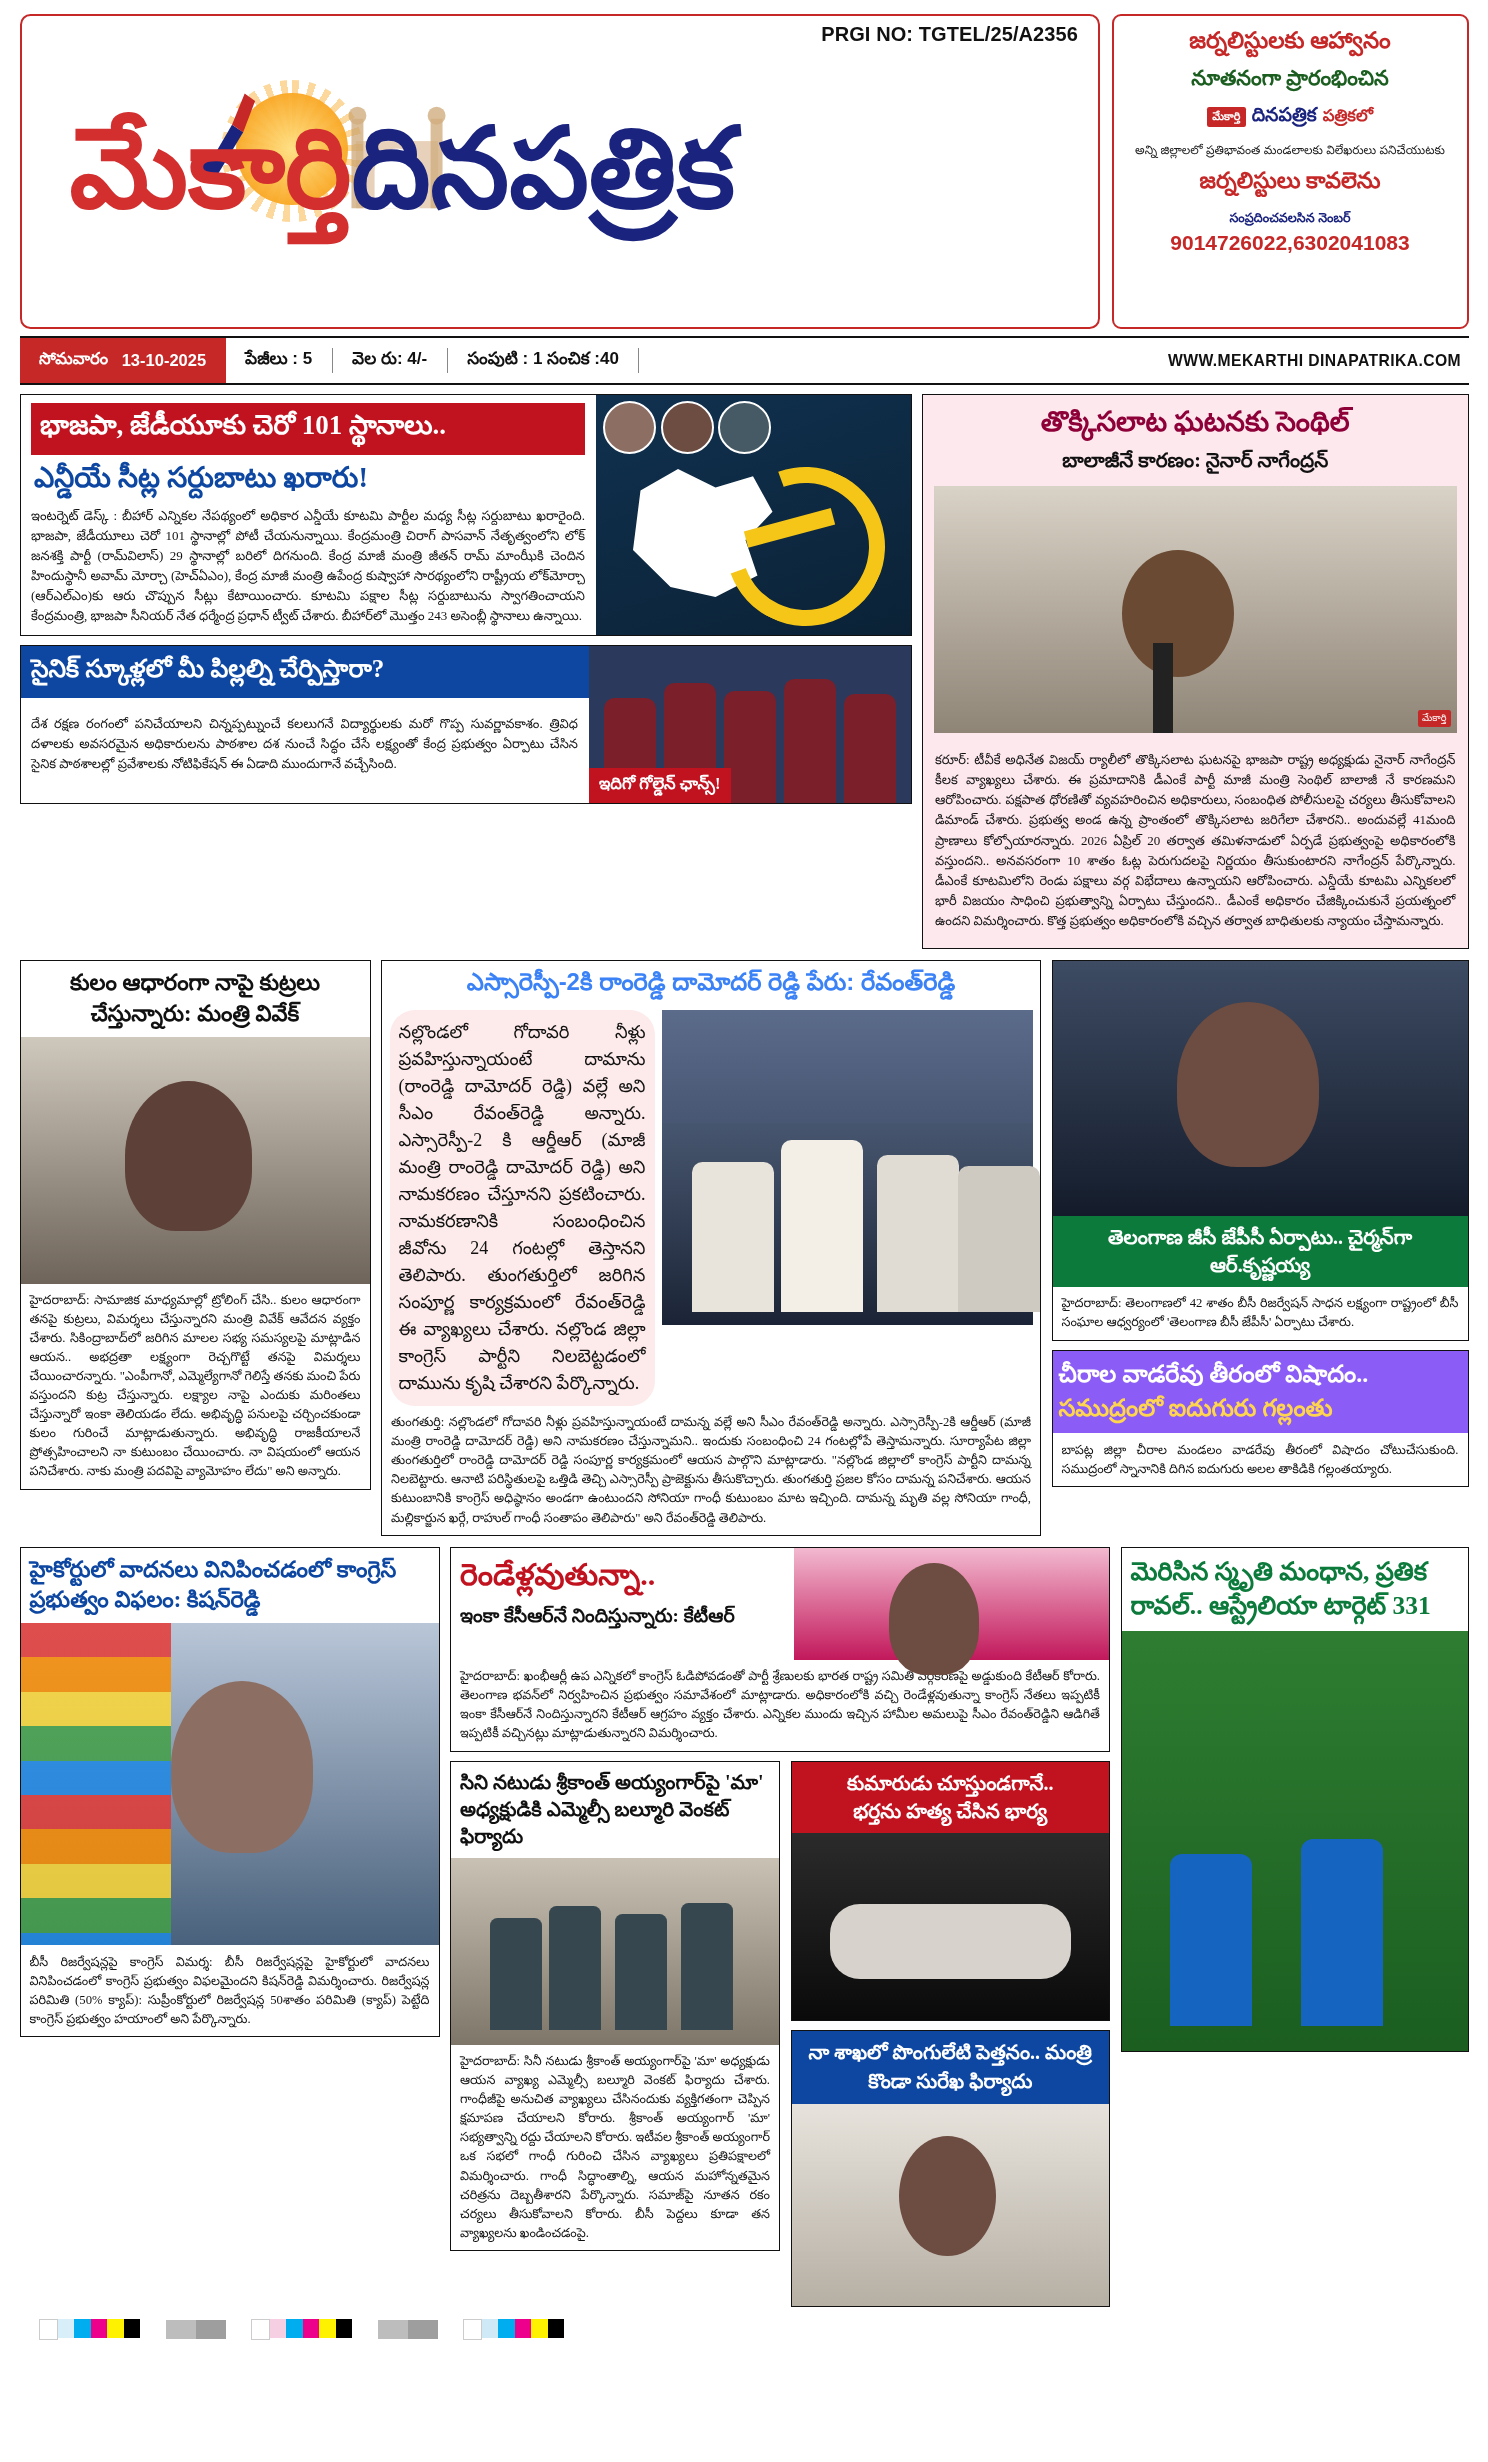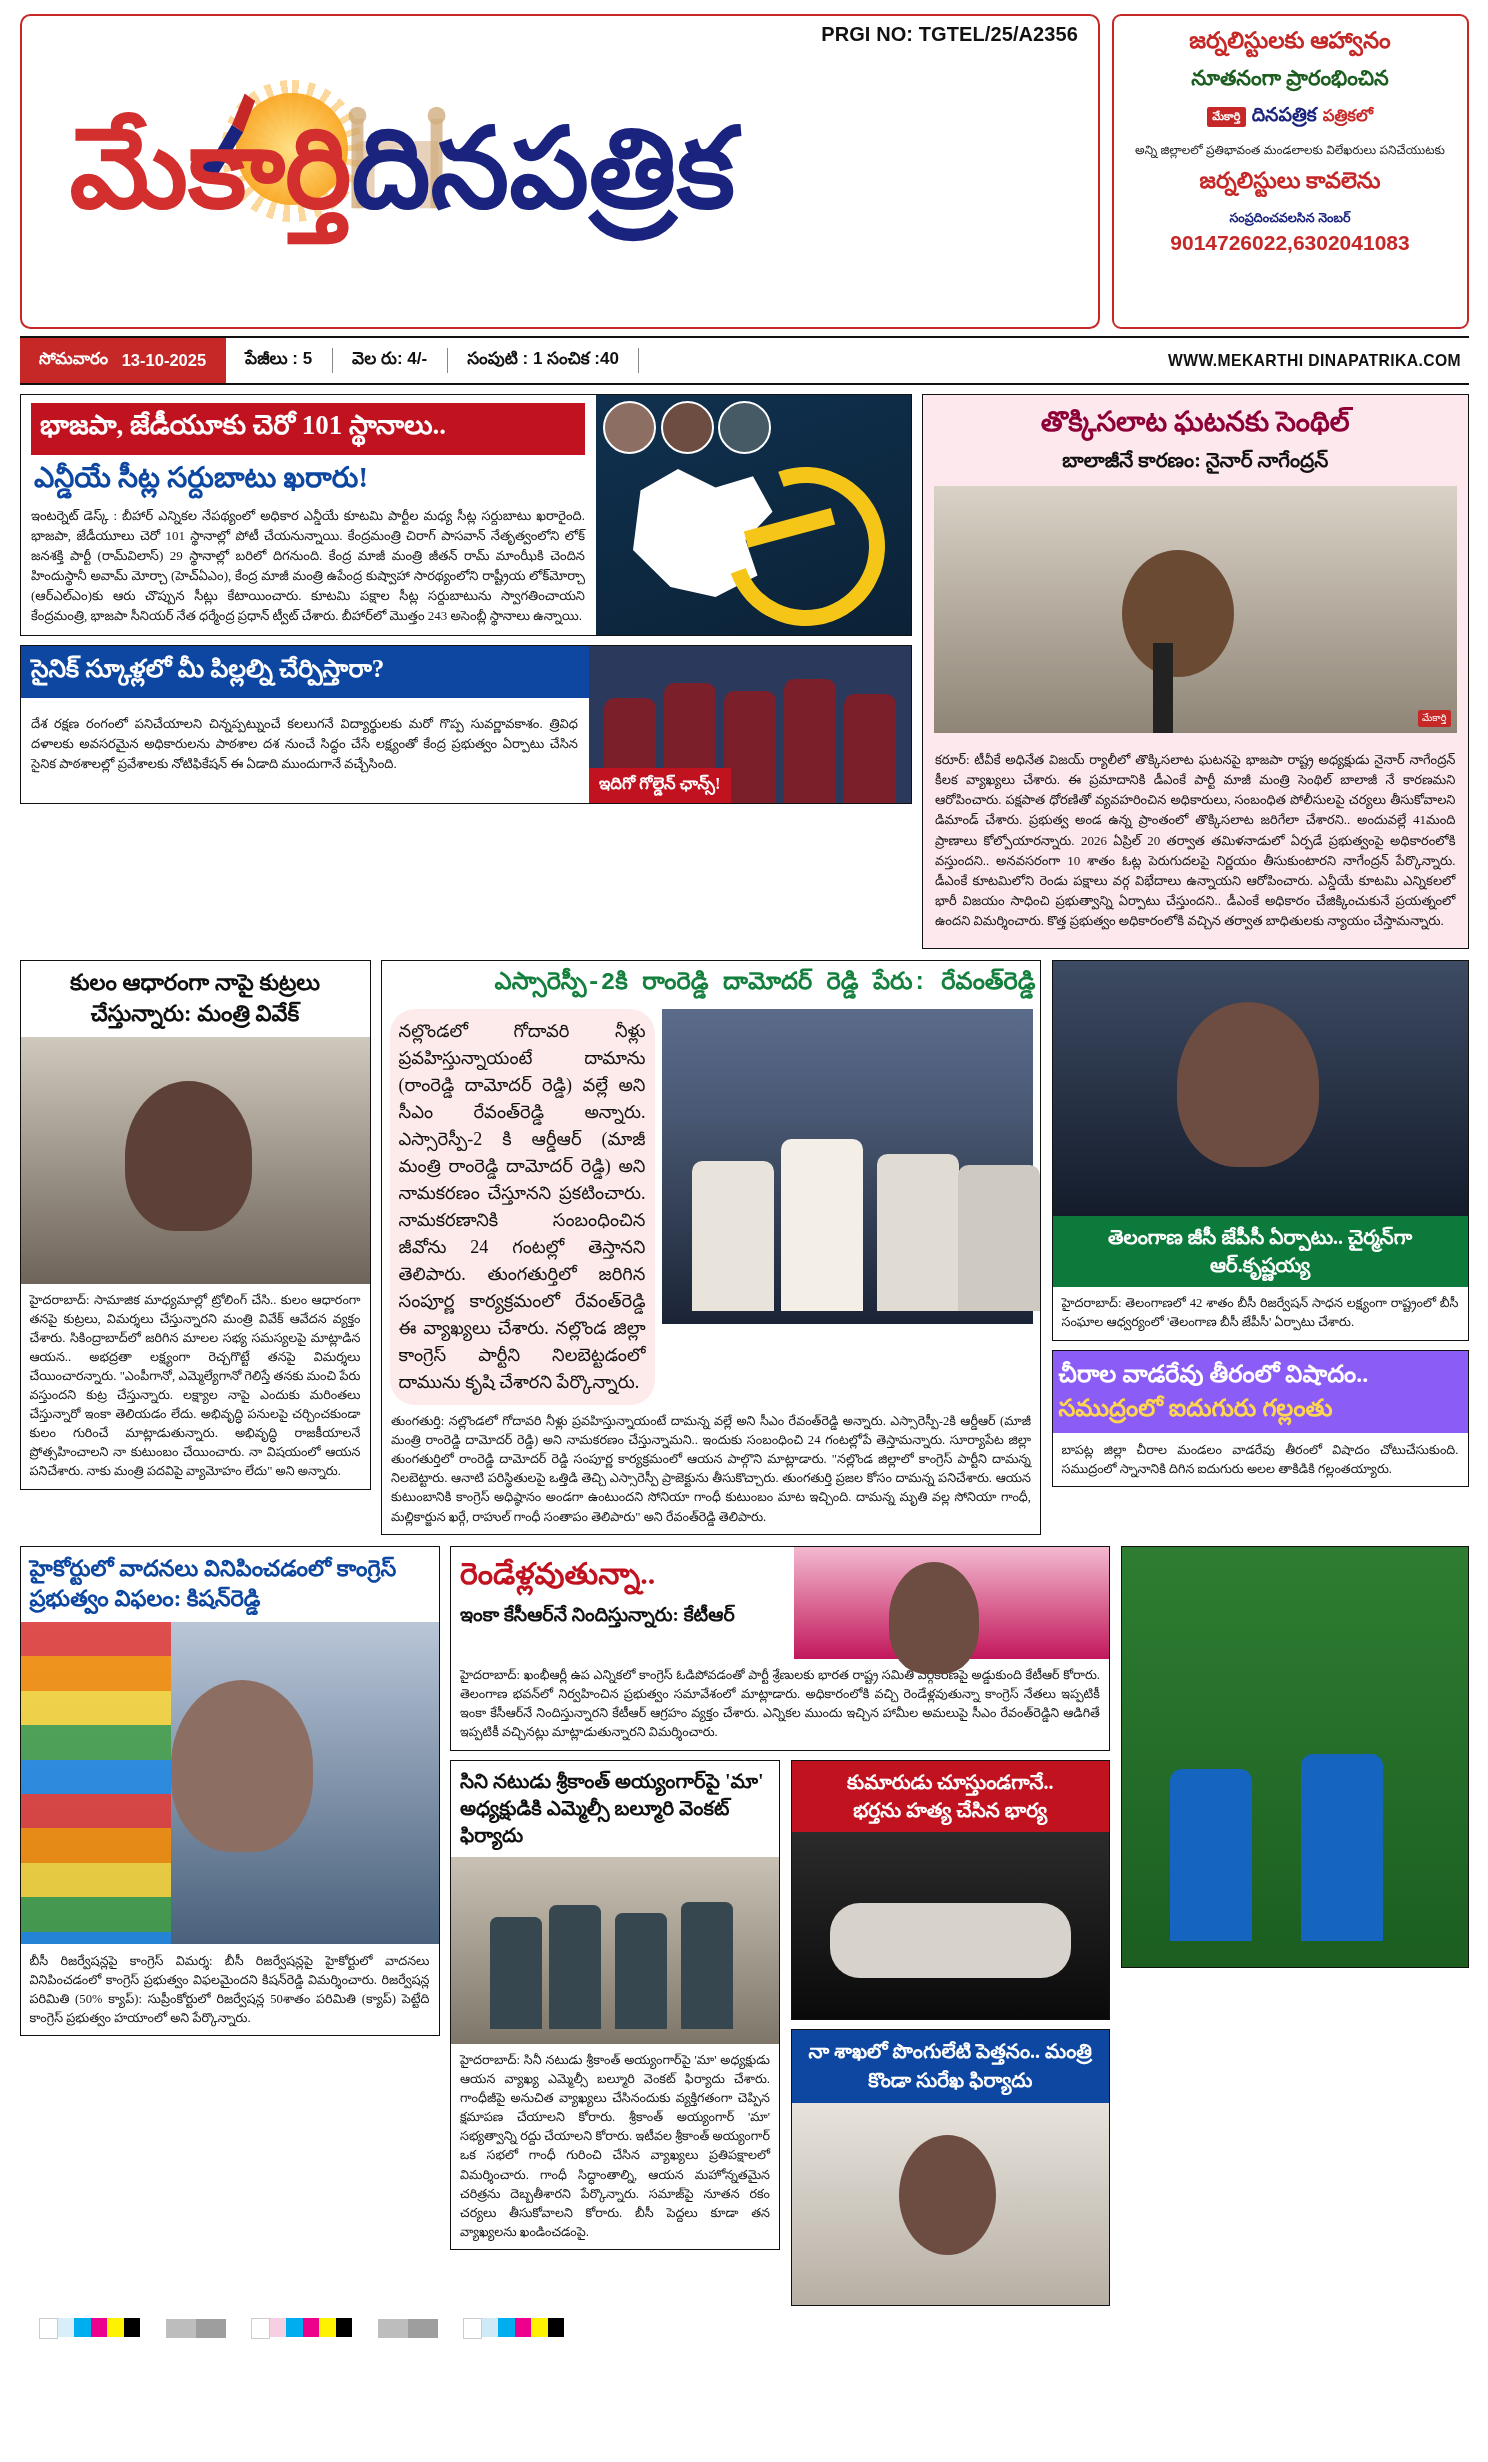--- a/index.html
+++ b/index.html
@@ -82,21 +82,21 @@
   .rbody{padding:17px 12px;font-size:13px;line-height:1.55;text-align:justify;}
 
   
   .b2col1{flex:0 0 351px;}
   .b2head{font-size:22.5px;font-weight:bold;text-align:center;padding:7.5px 6px;line-height:1.35;font-family:"Liberation Serif",serif;}
   .b2photo{height:247px;background:linear-gradient(180deg,#cfc8bd,#6e6459);position:relative;margin:0;}
   .b2photo .p{position:absolute;left:30%;top:18%;width:127px;height:150px;border-radius:50% 50% 40% 40%;background:#5d4037;}
   .cap{font-size:12.7px;line-height:1.5;text-align:justify;padding:7.5px 9px;}
 
   .b2col2{flex:0 0 660px;}
-  .b2blue{color:#15803d;font-size:24px;font-weight:bold;text-align:right;padding:7.5px 4.5px;font-family:Liberation Mono, monospace;}
+  .b2blue{color:#3b82f6;font-size:24px;font-weight:bold;text-align:center;padding:7.5px 4.5px;font-family:Liberation Sans, sans-serif;}
   .b2split{display:flex;gap:7.5px;padding:0 7.5px;}
   .b2quote{flex:0 0 247px;background:#fdeaea;font-size:18px;line-height:1.5;padding:9px;font-family:"Liberation Serif",serif;text-align:justify;border-radius:25px;}
   .b2pic{flex:1 1 auto;height:315px;background:linear-gradient(180deg,#5b6b8a,#26324a);position:relative;}
   .b2pic .crowd{position:absolute;bottom:0;left:0;right:0;height:64%;background:linear-gradient(180deg,#47566f,#1b2436);}
   .b2pic .man{position:absolute;bottom:4%;width:82px;height:150px;background:#e8e4dc;border-radius:10.5px 10.5px 0 0;}
 
   .b2col3{flex:1 1 auto;}
   .b2photo3{height:255px;background:linear-gradient(180deg,#3d4b63,#141c2b);position:relative;}
   .b2photo3 .p{position:absolute;left:30%;top:16%;width:142px;height:165px;border-radius:50% 50% 42% 42%;background:#6d4c41;}
   .green-hl{background:#0b7a3b;color:#fff;font-size:20px;font-weight:bold;text-align:center;padding:7.5px 6px;line-height:1.4;font-family:"Liberation Serif",serif;}
@@ -330,20 +330,21 @@
               <div class="blue-hl tel">నా శాఖలో పొంగులేటి పెత్తనం.. మంత్రి కొండా సురేఖ ఫిర్యాదు</div>
               <div class="photo-white">
                 <div class="w"></div>
               </div>
             </div>
           </div>
         </div>
       </div>
 
       <div class="box b3col4" style="flex:1 1 auto;">
+        <div class="b3head tel" style="color:#0b7a3b;font-size:25.5px;">మెరిసిన స్మృతి మంధాన, ప్రతిక రావల్.. ఆస్ట్రేలియా టార్గెట్ 331</div>
         <div class="cricket">
           <div class="pl" style="left:14%;"></div>
           <div class="pl" style="left:52%;height:187px;"></div>
         </div>
       </div>
     </div>
 
     <div class="colorbar">
       <div class="swatches">
         <i style="background:#ffffff;border:0.7px solid #ccc;"></i>

